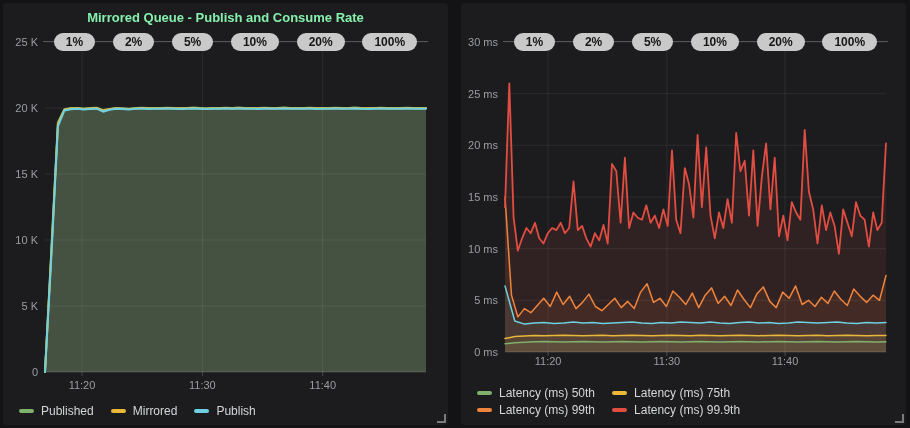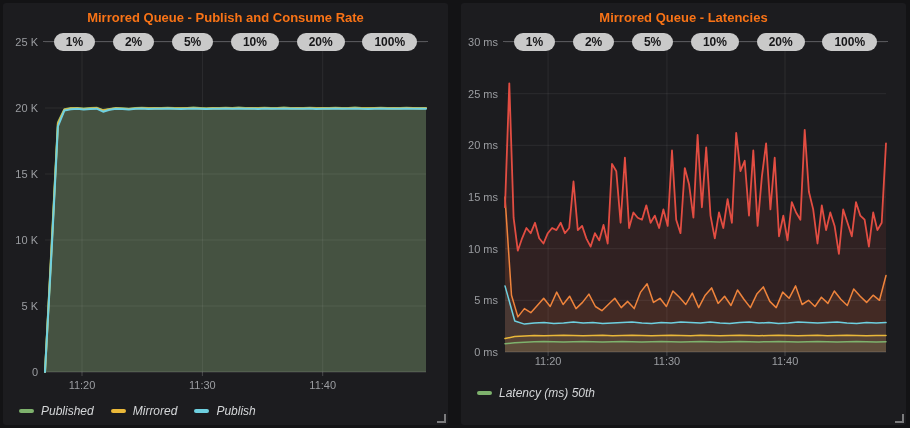--- a/index.html
+++ b/index.html
@@ -2,31 +2,31 @@
 <html><head>
 <meta charset="utf-8">
 <style>
   html,body{margin:0;padding:0;background:#131315;}
   .dashboard{position:relative;width:910px;height:428px;background:#131315;overflow:hidden;
              font-family:"Liberation Sans",sans-serif;}
   .panel{position:absolute;top:3px;height:422px;background:#1c1c1f;border-radius:3px;}
   .panel.left{left:3px;width:445px;}
   .panel.right{left:461px;width:445px;}
   .panel-title{position:absolute;top:0;left:0;right:0;margin:0;padding-top:7px;text-align:center;
-               font-size:13px;font-weight:700;color:#f97316;cursor:pointer;}
+               font-size:13px;font-weight:700;color:#86efac;cursor:pointer;}
   .chart-svg{position:absolute;top:0;left:0;width:445px;height:422px;display:block;}
   .chart-svg text{font-family:"Liberation Sans",sans-serif;font-size:11px;fill:#9b9da1;}
   .grid{stroke:rgba(255,255,255,0.07);stroke-width:1;}
   .grid.zero{stroke:rgba(255,255,255,0.16);}
   .tickstub{stroke:rgba(255,255,255,0.20);stroke-width:1;}
   .pills{position:absolute;height:18px;display:flex;justify-content:space-around;align-items:center;}
   .pills::before{content:"";position:absolute;left:-2px;right:-2px;top:8px;height:1px;background:#56565a;}
   .pill{position:relative;background:#c9c9c9;color:#161618;font-size:12px;font-weight:700;
         line-height:16px;padding:1px 12px;border-radius:10px;cursor:pointer;}
-  .legend{position:absolute;left:16px;display:flex;flex-direction:column;gap:3px;font-style:italic;}
+  .legend{position:absolute;left:16px;display:flex;flex-direction:column;gap:3px;}
   .legend-row{display:flex;align-items:center;}
   .legend-item{display:flex;align-items:center;margin-right:17px;cursor:pointer;}
   .legend-dash{width:15px;height:4px;border-radius:2px;margin-right:7px;}
   .legend-label{font-size:12px;color:#d4d6d8;white-space:nowrap;}
   .resize-handle{position:absolute;right:2px;bottom:2px;width:7px;height:7px;
                  border-right:2px solid #7b7b7d;border-bottom:2px solid #7b7b7d;cursor:nwse-resize;}
 </style>
 </head>
 <body>
 
@@ -86,21 +86,20 @@
           <span class="legend-item">
             <span class="legend-dash" style="background: rgb(110, 208, 224);"></span>
             <span class="legend-label">Publish</span>
           </span>
         </div>
       </div>
     <div class="resize-handle"></div>
   </section>
 
   <section class="panel right">
-    <h2 class="panel-title">Mirrored Queue - Latencies</h2>
     <div class="chart-area">
       <svg class="chart-svg" viewBox="0 0 445 422">
           <path d="M 44 349 L 44.0 340.7 L 53.8 339.7 L 63.5 339.2 L 73.3 338.7 L 83.1 338.5 L 92.8 338.7 L 102.6 338.9 L 112.4 338.7 L 122.2 338.5 L 131.9 338.7 L 141.7 338.9 L 151.5 338.7 L 161.2 338.5 L 171.0 338.7 L 180.8 338.9 L 190.5 338.7 L 200.3 338.5 L 210.1 338.7 L 219.8 338.9 L 229.6 338.7 L 239.4 338.5 L 249.2 338.7 L 258.9 338.9 L 268.7 338.7 L 278.5 338.5 L 288.2 338.7 L 298.0 338.9 L 307.8 338.7 L 317.5 338.5 L 327.3 338.7 L 337.1 338.9 L 346.8 338.7 L 356.6 338.5 L 366.4 338.7 L 376.2 338.9 L 385.9 338.7 L 395.7 338.5 L 405.5 338.7 L 415.2 338.9 L 425.0 338.7 L 425 349 Z" fill="#7EB26D" fill-opacity="0.1" stroke="none"></path>
           <path d="M 44 349 L 44.0 335.6 L 53.8 333.5 L 63.5 333.0 L 73.3 332.5 L 83.1 332.7 L 92.8 332.5 L 102.6 332.3 L 112.4 332.5 L 122.2 332.7 L 131.9 332.5 L 141.7 332.3 L 151.5 332.7 L 161.2 332.5 L 171.0 332.3 L 180.8 332.5 L 190.5 332.7 L 200.3 332.5 L 210.1 332.3 L 219.8 332.5 L 229.6 332.7 L 239.4 332.3 L 249.2 332.5 L 258.9 332.7 L 268.7 332.5 L 278.5 332.3 L 288.2 332.5 L 298.0 332.7 L 307.8 332.5 L 317.5 332.3 L 327.3 332.5 L 337.1 332.7 L 346.8 332.5 L 356.6 332.3 L 366.4 332.7 L 376.2 332.5 L 385.9 332.3 L 395.7 332.5 L 405.5 332.7 L 415.2 332.5 L 425.0 332.5 L 425 349 Z" fill="#EAB839" fill-opacity="0.1" stroke="none"></path>
           <path d="M 44 349 L 44.0 282.9 L 53.8 318.0 L 63.5 321.1 L 73.3 320.1 L 83.1 319.6 L 92.8 320.6 L 102.6 320.1 L 112.4 319.0 L 122.2 320.1 L 131.9 319.6 L 141.7 320.6 L 151.5 320.1 L 161.2 319.6 L 171.0 319.0 L 180.8 320.1 L 190.5 320.6 L 200.3 319.6 L 210.1 320.1 L 219.8 319.0 L 229.6 319.6 L 239.4 320.1 L 249.2 319.0 L 258.9 320.1 L 268.7 320.6 L 278.5 319.6 L 288.2 319.0 L 298.0 320.1 L 307.8 319.6 L 317.5 320.6 L 327.3 320.1 L 337.1 319.0 L 346.8 319.6 L 356.6 320.1 L 366.4 319.6 L 376.2 319.0 L 385.9 320.1 L 395.7 320.6 L 405.5 319.6 L 415.2 320.1 L 425.0 319.6 L 425 349 Z" fill="#6ED0E0" fill-opacity="0.1" stroke="none"></path>
           <path d="M 44 349 L 44.0 194.0 L 50.5 292.2 L 56.9 313.9 L 63.4 305.6 L 69.8 309.7 L 76.3 302.5 L 82.7 295.3 L 89.2 303.5 L 95.7 289.1 L 102.1 301.5 L 108.6 293.2 L 115.0 305.6 L 121.5 299.4 L 127.9 291.1 L 134.4 303.5 L 140.9 307.7 L 147.3 301.5 L 153.8 295.3 L 160.2 304.6 L 166.7 298.4 L 173.2 305.6 L 179.6 289.1 L 186.1 280.8 L 192.5 299.4 L 199.0 295.3 L 205.4 303.5 L 211.9 288.0 L 218.4 294.2 L 224.8 301.5 L 231.3 290.1 L 237.7 304.6 L 244.2 292.2 L 250.6 284.9 L 257.1 300.4 L 263.6 293.2 L 270.0 302.5 L 276.5 287.0 L 282.9 296.3 L 289.4 304.6 L 295.8 291.1 L 302.3 283.9 L 308.8 298.4 L 315.2 304.6 L 321.7 289.1 L 328.1 295.3 L 334.6 282.9 L 341.1 301.5 L 347.5 297.3 L 354.0 303.5 L 360.4 294.2 L 366.9 300.4 L 373.3 288.0 L 379.8 296.3 L 386.3 302.5 L 392.7 286.0 L 399.2 293.2 L 405.6 299.4 L 412.1 292.2 L 418.5 297.3 L 425.0 272.5 L 425 349 Z" fill="#EF843C" fill-opacity="0.1" stroke="none"></path>
           <path d="M 44 349 L 44.0 204.3 L 48.3 80.3 L 52.6 214.7 L 56.8 247.7 L 61.1 235.3 L 65.4 225.0 L 69.7 230.2 L 74.0 219.8 L 78.2 235.3 L 82.5 240.5 L 86.8 230.2 L 91.1 225.0 L 95.4 227.1 L 99.7 219.8 L 103.9 230.2 L 108.2 225.0 L 112.5 178.5 L 116.8 227.1 L 121.1 222.9 L 125.3 235.3 L 129.6 243.6 L 133.9 230.2 L 138.2 237.4 L 142.5 221.9 L 146.7 240.5 L 151.0 160.9 L 155.3 168.2 L 159.6 219.8 L 163.9 154.7 L 168.1 225.0 L 172.4 209.5 L 176.7 214.7 L 181.0 216.7 L 185.3 202.3 L 189.6 219.8 L 193.8 212.6 L 198.1 225.0 L 202.4 206.4 L 206.7 222.9 L 211.0 147.5 L 215.2 216.7 L 219.5 230.2 L 223.8 165.1 L 228.1 181.6 L 232.4 214.7 L 236.6 132.0 L 240.9 204.3 L 245.2 144.4 L 249.5 212.6 L 253.8 235.3 L 258.0 209.5 L 262.3 225.0 L 266.6 196.1 L 270.9 219.8 L 275.2 129.9 L 279.4 168.2 L 283.7 157.8 L 288.0 212.6 L 292.3 147.5 L 296.6 222.9 L 300.9 173.3 L 305.1 140.3 L 309.4 206.4 L 313.7 154.7 L 318.0 233.3 L 322.3 212.6 L 326.5 237.4 L 330.8 199.2 L 335.1 209.5 L 339.4 216.7 L 343.7 126.8 L 347.9 188.8 L 352.2 206.4 L 356.5 240.5 L 360.8 202.3 L 365.1 227.1 L 369.3 209.5 L 373.6 222.9 L 377.9 250.8 L 382.2 206.4 L 386.5 219.8 L 390.8 233.3 L 395.0 199.2 L 399.3 212.6 L 403.6 216.7 L 407.9 243.6 L 412.2 209.5 L 416.4 227.1 L 420.7 219.8 L 425.0 140.3 L 425 349 Z" fill="#E24D42" fill-opacity="0.1" stroke="none"></path>
           <line x1="44" x2="425" y1="39.0" y2="39.0" class="grid"></line>
           <line x1="44" x2="425" y1="90.7" y2="90.7" class="grid"></line>
           <line x1="44" x2="425" y1="142.3" y2="142.3" class="grid"></line>
@@ -138,18 +137,32 @@
           <span class="pill">20%</span>
           <span class="pill">100%</span>
         </div>
     </div>
     <div class="legend" style="top: 383px;">
         <div class="legend-row">
           <span class="legend-item">
             <span class="legend-dash" style="background: rgb(126, 178, 109);"></span>
             <span class="legend-label">Latency (ms) 50th</span>
           </span>
+          <span class="legend-item">
+            <span class="legend-dash" style="background: rgb(234, 184, 57);"></span>
+            <span class="legend-label">Latency (ms) 75th</span>
+          </span>
+        </div>
+        <div class="legend-row">
+          <span class="legend-item">
+            <span class="legend-dash" style="background: rgb(239, 132, 60);"></span>
+            <span class="legend-label">Latency (ms) 99th</span>
+          </span>
+          <span class="legend-item">
+            <span class="legend-dash" style="background: rgb(226, 77, 66);"></span>
+            <span class="legend-label">Latency (ms) 99.9th</span>
+          </span>
         </div>
       </div>
     <div class="resize-handle"></div>
   </section>
 
 </div>
 
 </body></html>

